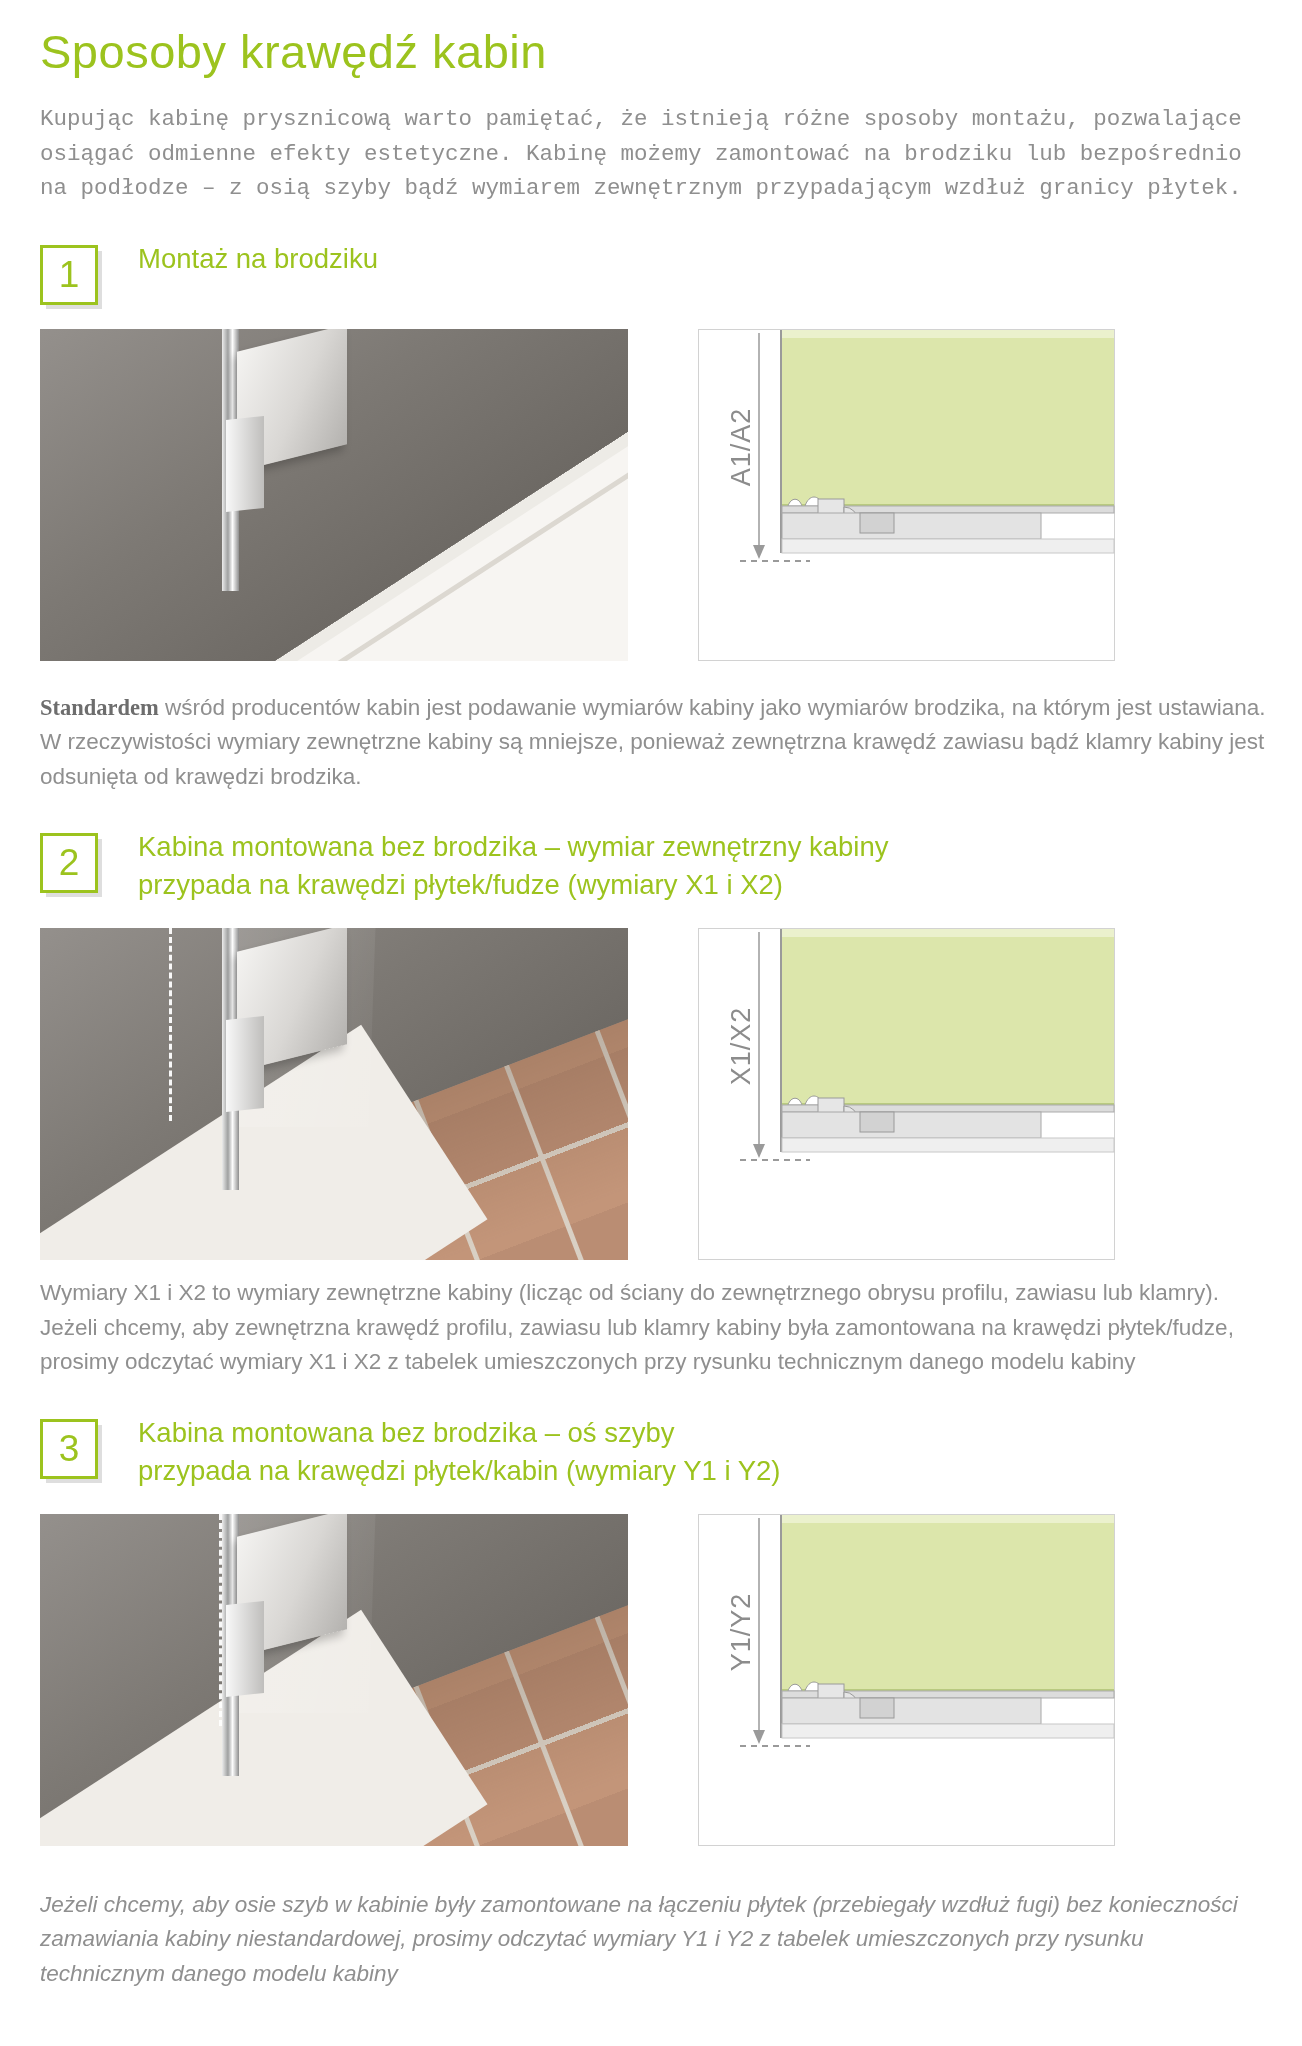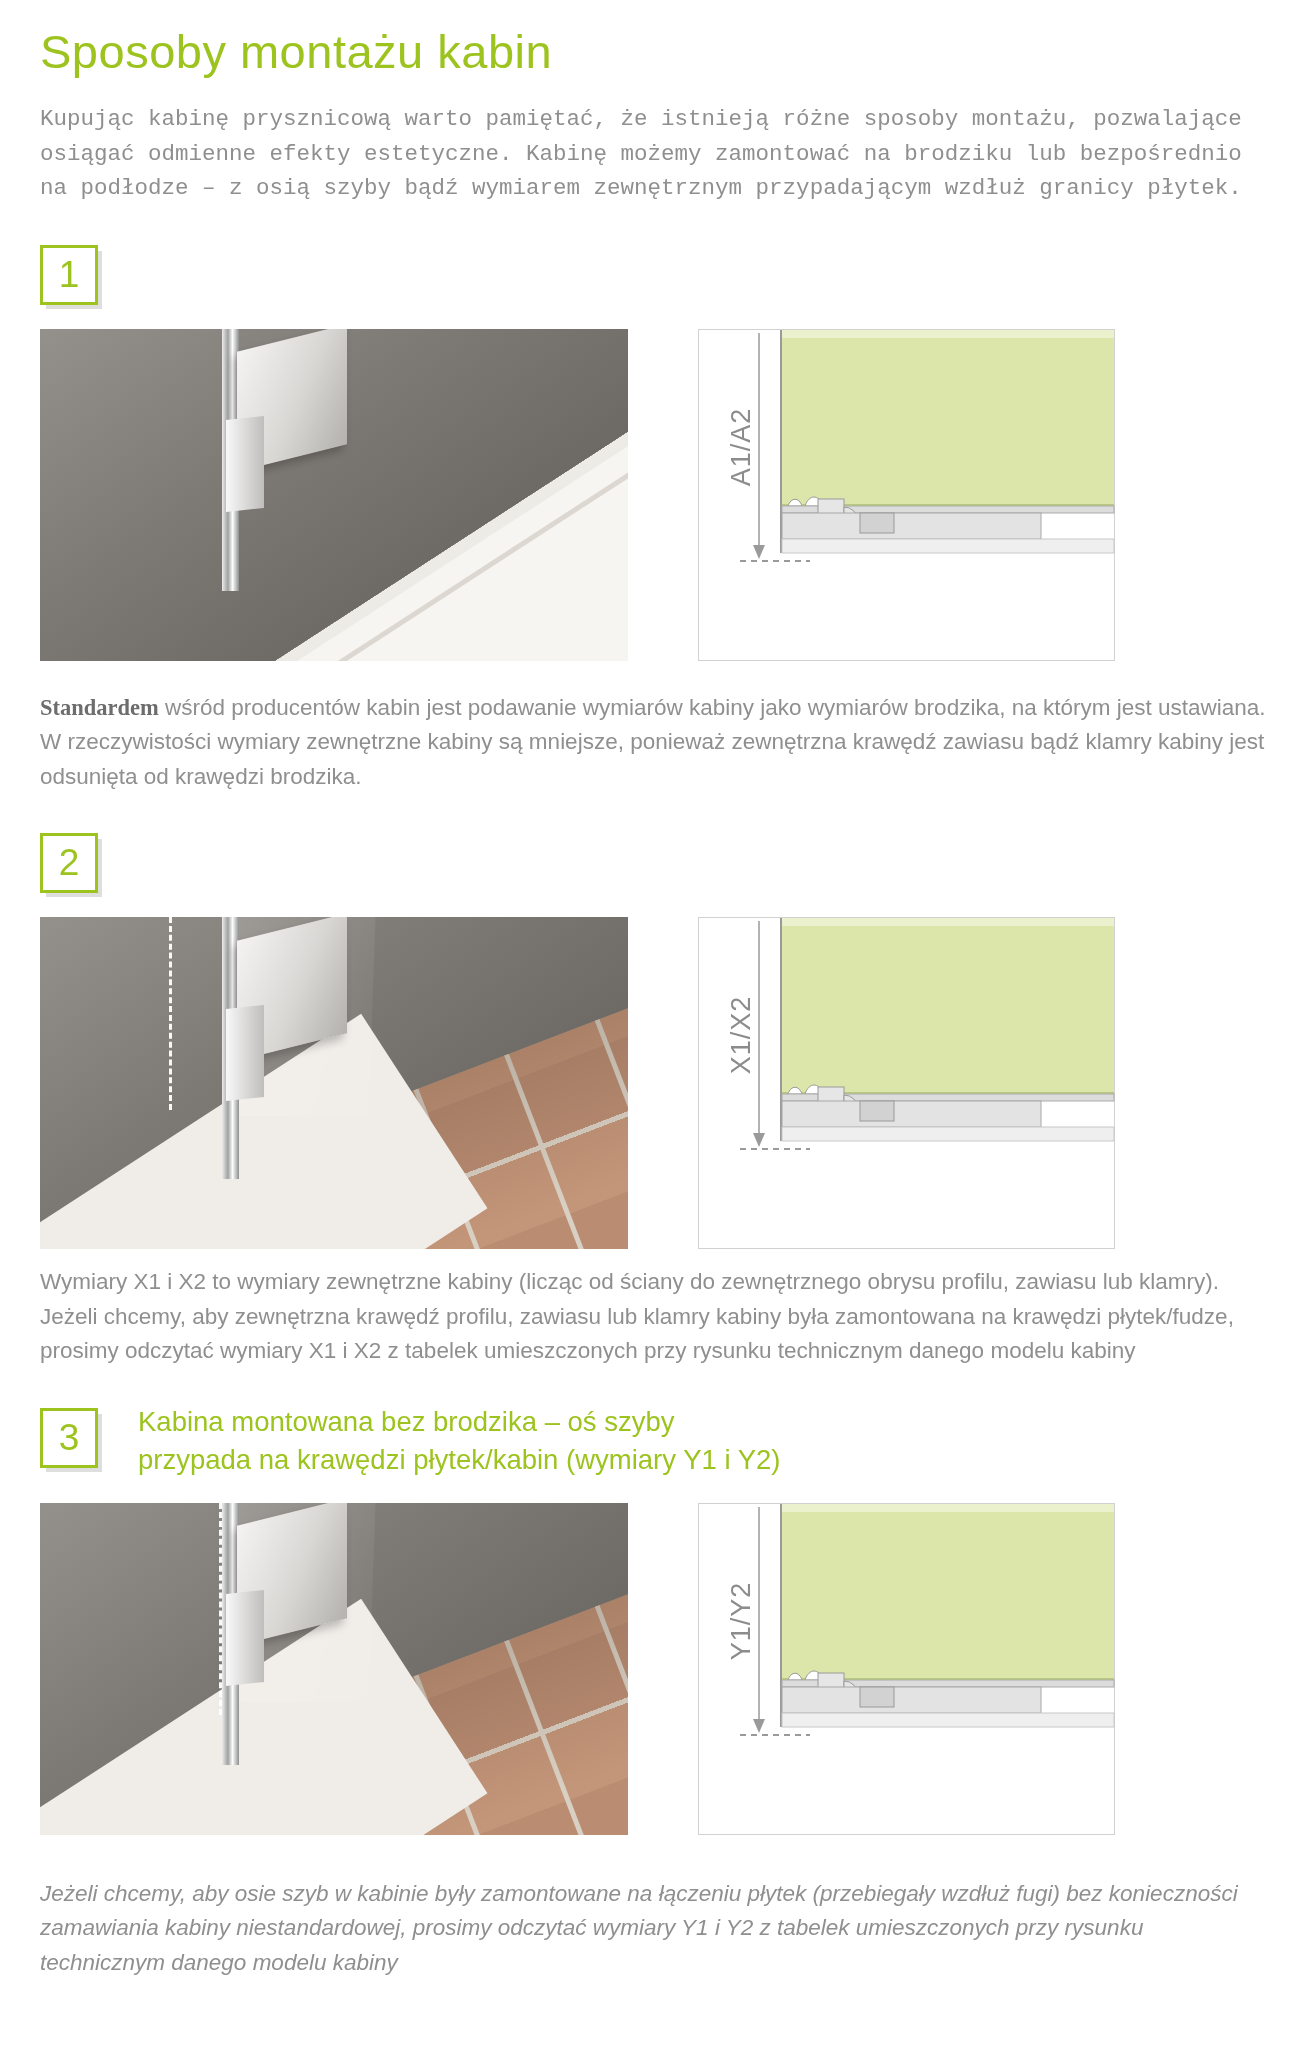--- a/index.html
+++ b/index.html
@@ -48,29 +48,30 @@
   .dash-y{left:30.5%;height:64%;}
 
   
   .dim-label{font-family:"Liberation Sans","DejaVu Sans",sans-serif;font-size:27px;fill:#8c8c8c;letter-spacing:1px;}
 </style>
 </head>
 <body>
 
 <div class="page">
 
-  <h1 class="title">Sposoby montażu kabin</h1>
+  <h1 class="title">Sposoby krawędź kabin</h1>
 
   <p class="para intro">Kupując kabinę prysznicową warto pamiętać, że istnieją różne sposoby montażu, pozwalające osiągać odmienne efekty estetyczne. Kabinę możemy zamontować na brodziku lub bezpośrednio na podłodze – z osią szyby bądź wymiarem zewnętrznym przypadającym wzdłuż granicy płytek.</p>
 
   <div class="section-head">
     <div class="badge">
       <span>1</span>
     </div>
     <div class="heads">
+      <div>Montaż na brodziku</div>
     </div>
   </div>
 
   <div class="figure-row">
     <div class="photo">
       <div class="p-tray"></div>
       <div class="p-bar"></div>
       <div class="p-plate"></div>
       <div class="p-plate2"></div>
     </div>
@@ -93,20 +94,24 @@
       <line x1="42" y1="232" x2="112" y2="232" stroke="#9a9a9a" stroke-width="2" stroke-dasharray="6 5"></line>
       <text class="dim-label" transform="rotate(-90 52 118)" x="52" y="118" text-anchor="middle">A1/A2</text>
     </svg>
   </div>
 
   <p class="para" style="margin-top:30px;"><span class="lead">Standardem</span><span> wśród producentów kabin jest podawanie wymiarów kabiny jako wymiarów brodzika, na którym jest ustawiana. W rzeczywistości wymiary zewnętrzne kabiny są mniejsze, ponieważ zewnętrzna krawędź zawiasu bądź klamry kabiny jest odsunięta od krawędzi brodzika.</span></p>
 
   <div class="section-head">
     <div class="badge">
       <span>2</span>
+    </div>
+    <div class="heads">
+      <div>Kabina montowana bez brodzika – wymiar zewnętrzny kabiny</div>
+      <div>przypada na krawędzi płytek/fudze (wymiary X1 i X2)</div>
     </div>
   </div>
 
   <div class="figure-row">
     <div class="photo">
       <div class="p-floor"></div>
       <div class="p-wedge"></div>
       <div class="p-glass"></div>
       <div class="p-dash dash-x"></div>
       <div class="p-bar"></div>

